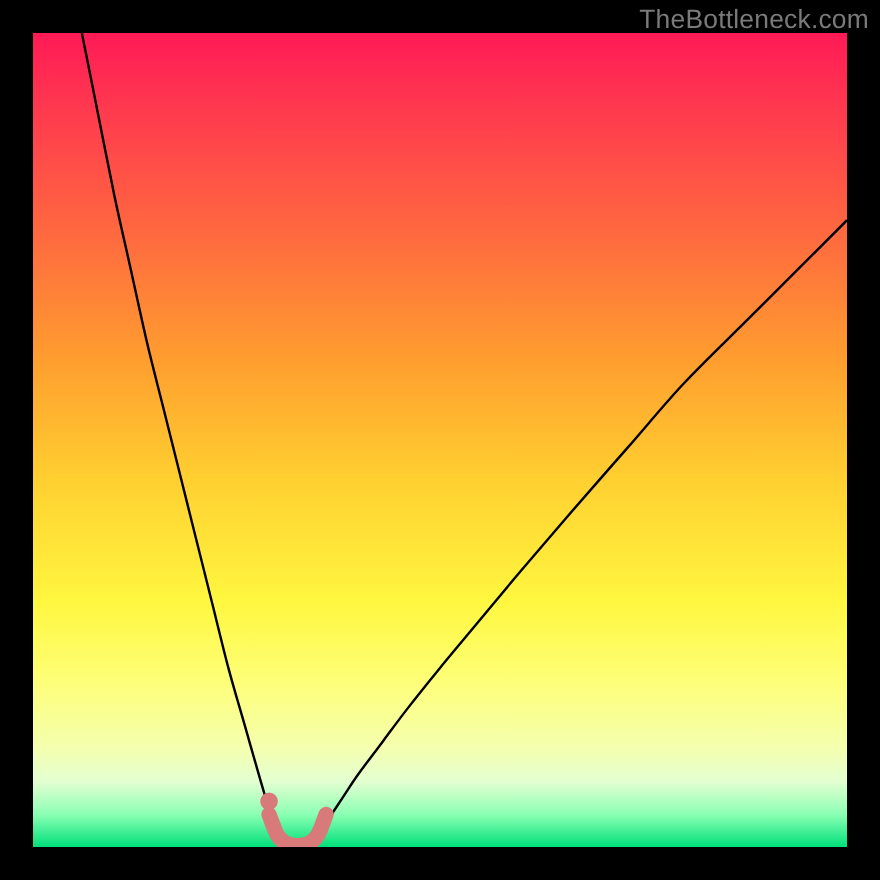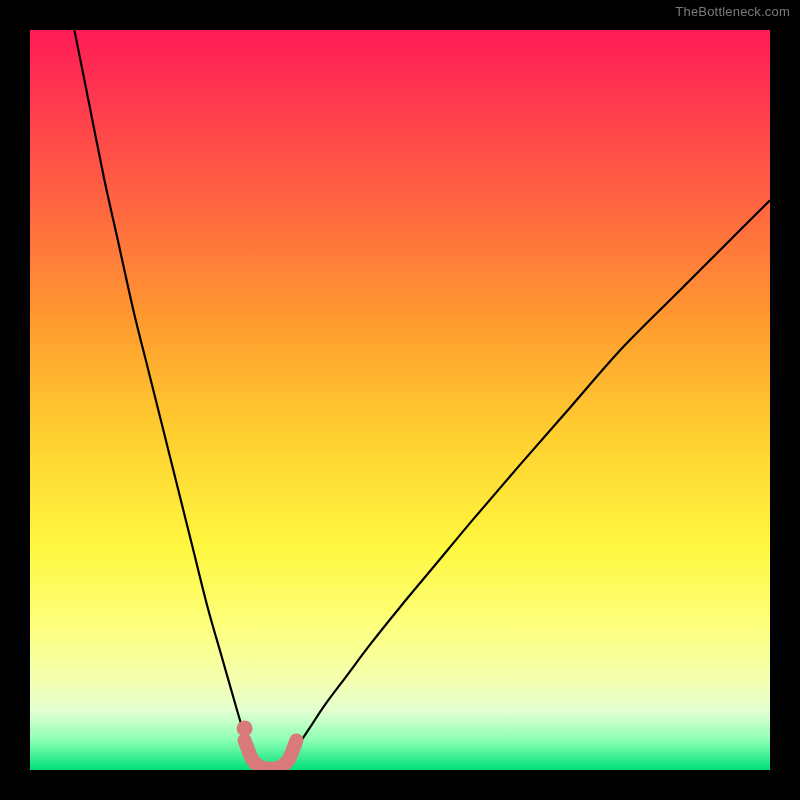--- a/index.html
+++ b/index.html
@@ -36,21 +36,21 @@
       #e3ffd1 92%,
       #8bffb3 96%,
       #00e07a 100%
     );
   }
   .watermark {
     position: absolute;
     top: 4px;
     right: 10px;
     color: #7a7a7a;
-    font-size: 13px;
+    font-size: 24px;
     font-weight: 500;
     letter-spacing: 0.2px;
     user-select: none;
   }
   svg.curves {
     position: absolute;
     left: 0; top: 0;
     width: 100%; height: 100%;
     overflow: visible;
   }

